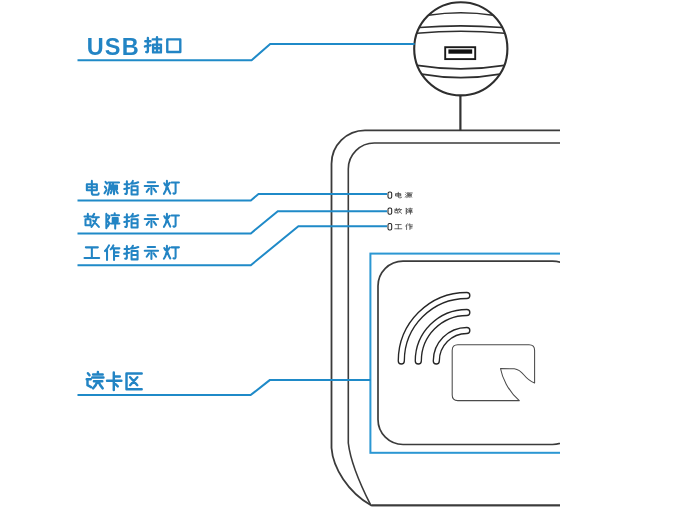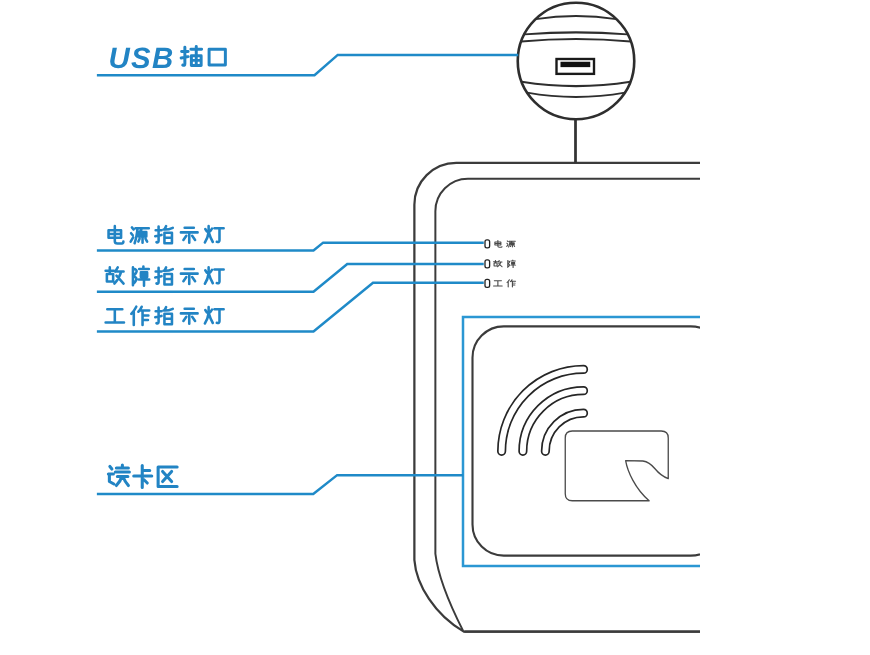--- a/index.html
+++ b/index.html
@@ -1,17 +1,17 @@
 <!DOCTYPE html>
 <html><head>
 <meta charset="utf-8">
 <style>
   html,body{margin:0;padding:0;background:#ffffff;}
   #stage{position:relative;width:560px;height:524px;background:#ffffff;overflow:hidden;
-         font-family:"Liberation Sans", sans-serif;font-style:italic;}
+         font-family:"Liberation Sans", sans-serif;}
 </style>
 </head>
 <body>
 <div id="stage">
 <svg width="696" height="524" viewBox="0 0 696 524" xmlns="http://www.w3.org/2000/svg">
 <defs>
 
 <g id="g_dian" fill="none" stroke="currentColor" stroke-linecap="round" stroke-linejoin="round">
   <path d="M50,6 V26 M20,26 H80 V62 H20 Z M20,44 H80 M50,26 V62 M50,62 V78 Q50,89 63,89 H84 Q91,89 91,80"></path>
 </g>

